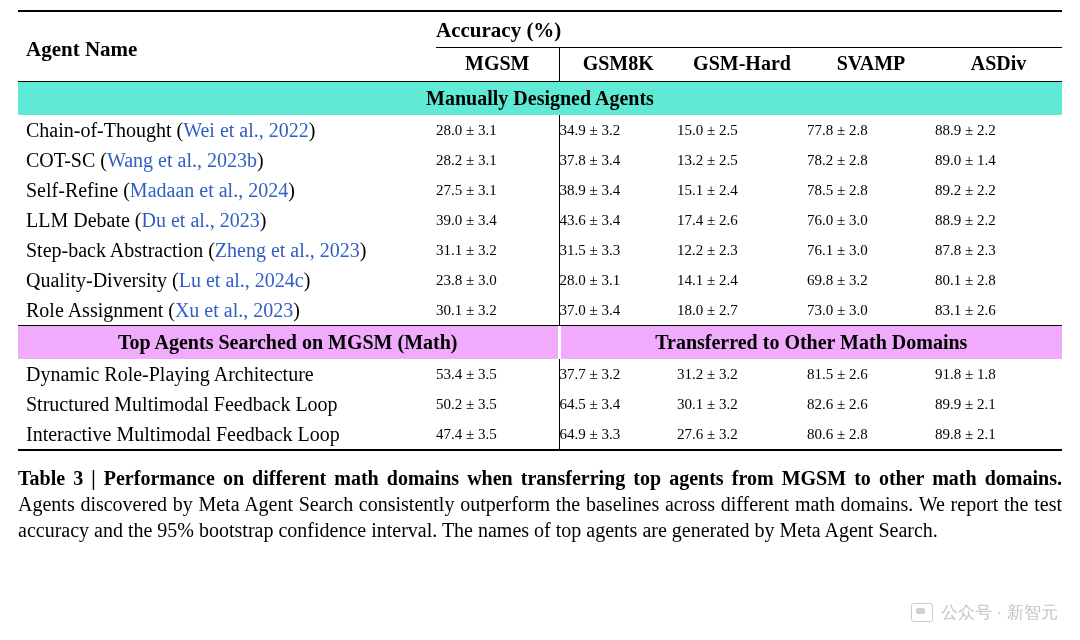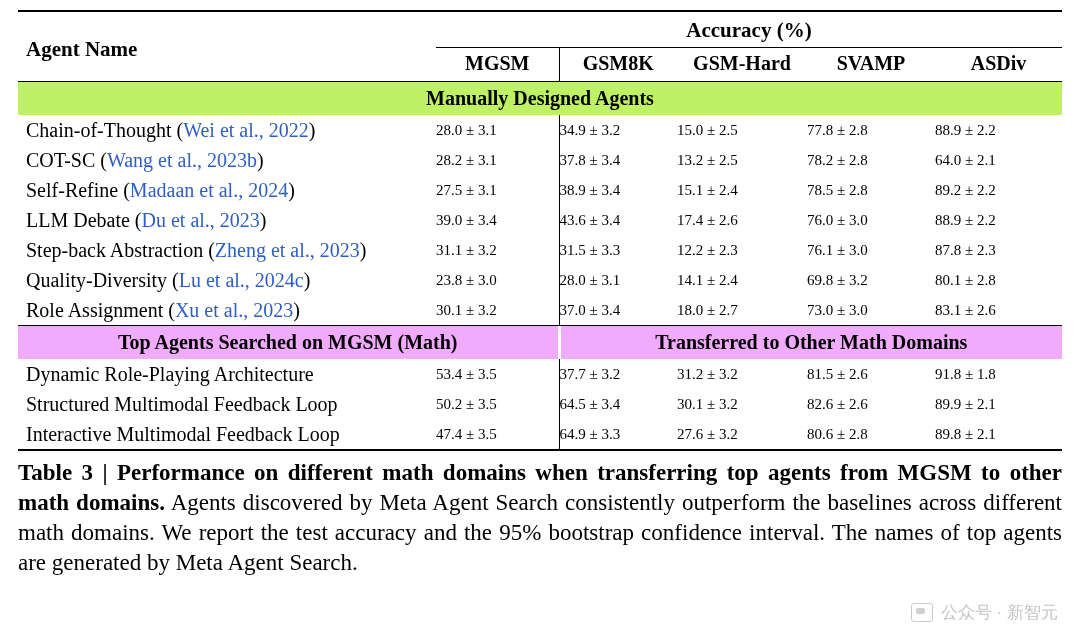--- a/index.html
+++ b/index.html
@@ -39,40 +39,40 @@
   .rule-bot td { border-top: 2.2px solid #000; height: 0; }
 
   .hdr-agent {
     text-align: left;
     font-weight: bold;
     font-size: 21px;
     padding-left: 8px !important;
     padding-top: 6px !important;
   }
   .hdr-acc {
-    text-align: center;
+    text-align: left;
     font-weight: bold;
     font-size: 21px;
     padding: 6px 0 4px 0 !important;
   }
   .acc-underline {
     border-bottom: 1.1px solid #000;
   }
   .subhdr {
     text-align: center;
     font-weight: bold;
     font-size: 20px;
     padding: 4px 0 6px 0 !important;
   }
   .vline {
     border-left: 1.1px solid #000;
   }
 
   .band td {
-    background: #bef264;
+    background: #5eead4;
     text-align: center;
     font-weight: bold;
     font-size: 20px;
     padding: 5px 0 5px 0 !important;
   }
   .band-split td {
     background: #f0abfc;
     text-align: center;
     font-weight: bold;
     font-size: 20px;
@@ -92,22 +92,22 @@
     text-align: left;
     font-size: 15px;
     padding: 3.5px 0 !important;
     white-space: nowrap;
   }
   .bold { font-weight: normal; }
   .cite { color: #2f5fc4; }
 
   .caption {
     width: 1044px;
-    margin-top: 7px;
-    font-size: 23px;
+    margin-top: 14px;
+    font-size: 20px;
     line-height: 1.30;
     text-align: justify;
   }
   .caption .lead { font-weight: bold; }
 
   .watermark {
     position: absolute;
     right: 22px;
     bottom: 16px;
     display: flex;
@@ -180,21 +180,21 @@
         <td class="num">77.8 ± 2.8</td>
         <td class="num">88.9 ± 2.2</td>
       </tr>
 
       <tr>
         <td class="agent-cell"><span>COT-SC (</span><span class="cite">Wang et al., 2023b</span><span>)</span></td>
         <td class="num">28.2 ± 3.1</td>
         <td class="num vline">37.8 ± 3.4</td>
         <td class="num">13.2 ± 2.5</td>
         <td class="num">78.2 ± 2.8</td>
-        <td class="num">64.0 ± 2.1</td>
+        <td class="num">89.0 ± 1.4</td>
       </tr>
 
       <tr>
         <td class="agent-cell"><span>Self-Refine (</span><span class="cite">Madaan et al., 2024</span><span>)</span></td>
         <td class="num">27.5 ± 3.1</td>
         <td class="num vline">38.9 ± 3.4</td>
         <td class="num">15.1 ± 2.4</td>
         <td class="num bold">78.5 ± 2.8</td>
         <td class="num bold">89.2 ± 2.2</td>
       </tr>

